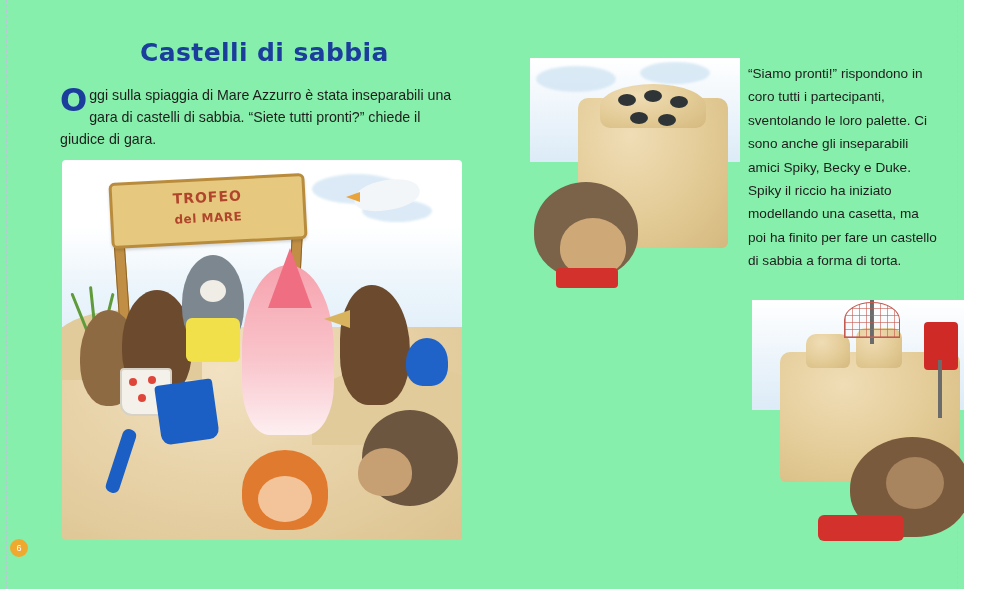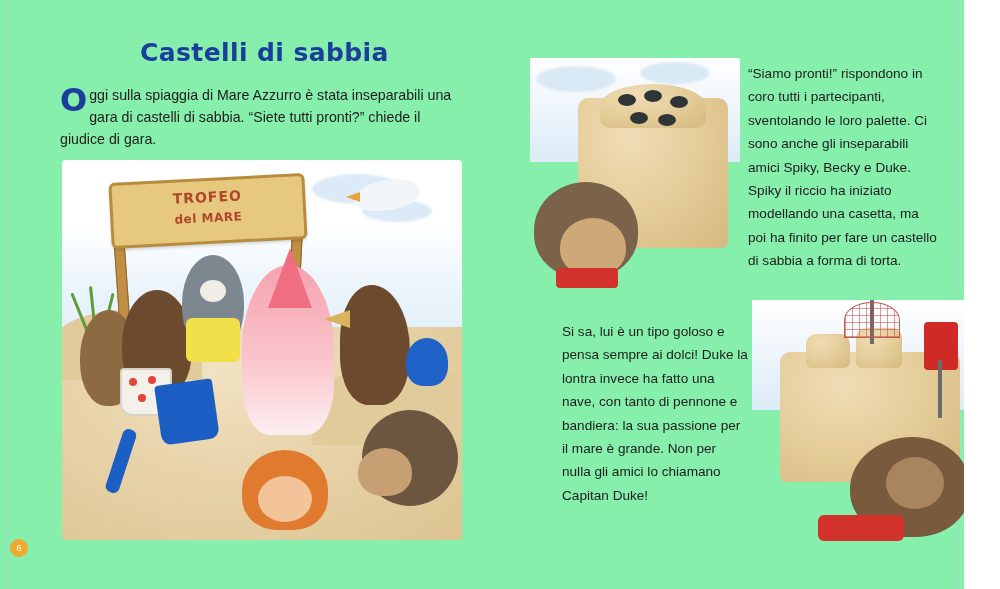--- a/index.html
+++ b/index.html
@@ -424,23 +424,20 @@
       <div class="castle-hole" style="left:128px; top:56px;"></div>
       <div class="hedgehog-r"></div>
       <div class="hedgehog-r-face"></div>
       <div class="scarf-red" style="left:26px; bottom:0px; width:62px; height:20px;"></div>
     </div>
 
     <div class="col-text-top">
       <p>“Siamo pronti!” rispondono in coro tutti i partecipanti, sventolando le loro palette. Ci sono anche gli inseparabili amici Spiky, Becky e Duke. Spiky il riccio ha iniziato modellando una casetta, ma poi ha finito per fare un castello di sabbia a forma di torta.</p>
     </div>
 
-    <div class="col-text-bottom">
-      <p>Si sa, lui è un tipo goloso e pensa sempre ai dolci! Duke la lontra invece ha fatto una nave, con tanto di pennone e bandiera: la sua passione per il mare è grande. Non per nulla gli amici lo chiamano Capitan Duke!</p>
-    </div>
 
     <div class="illus-bottom">
       <div class="sky-r"></div>
       <div class="sandcastle" style="left:28px; top:52px; width:180px; height:130px;"></div>
       <div class="sandcastle" style="left:54px; top:34px; width:44px; height:34px;"></div>
       <div class="sandcastle" style="left:104px; top:28px; width:46px; height:40px;"></div>
       <div class="flag-pole" style="left:118px; top:0px; height:44px;"></div>
       <div class="net" style="left:92px; top:2px;"></div>
       <div class="flag-red" style="left:172px; top:22px;"></div>
       <div class="flag-pole" style="left:186px; top:60px; height:58px;"></div>

